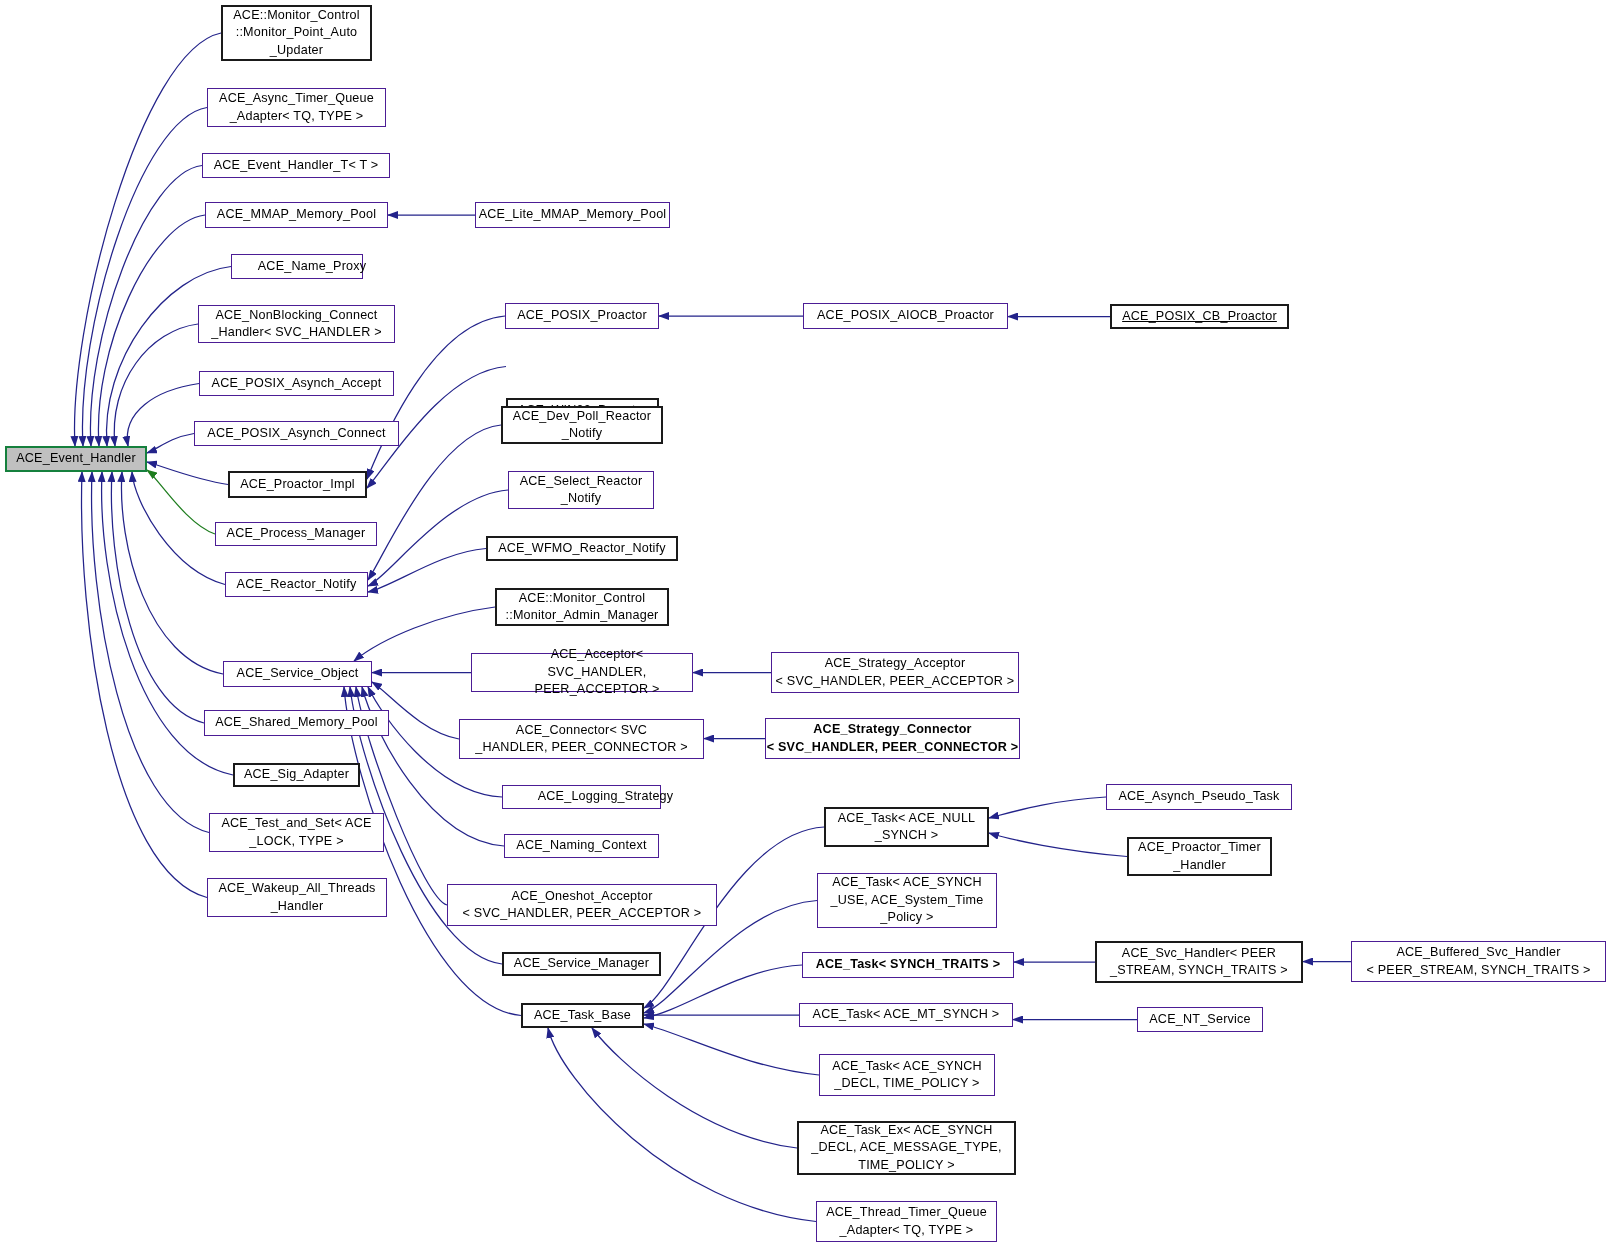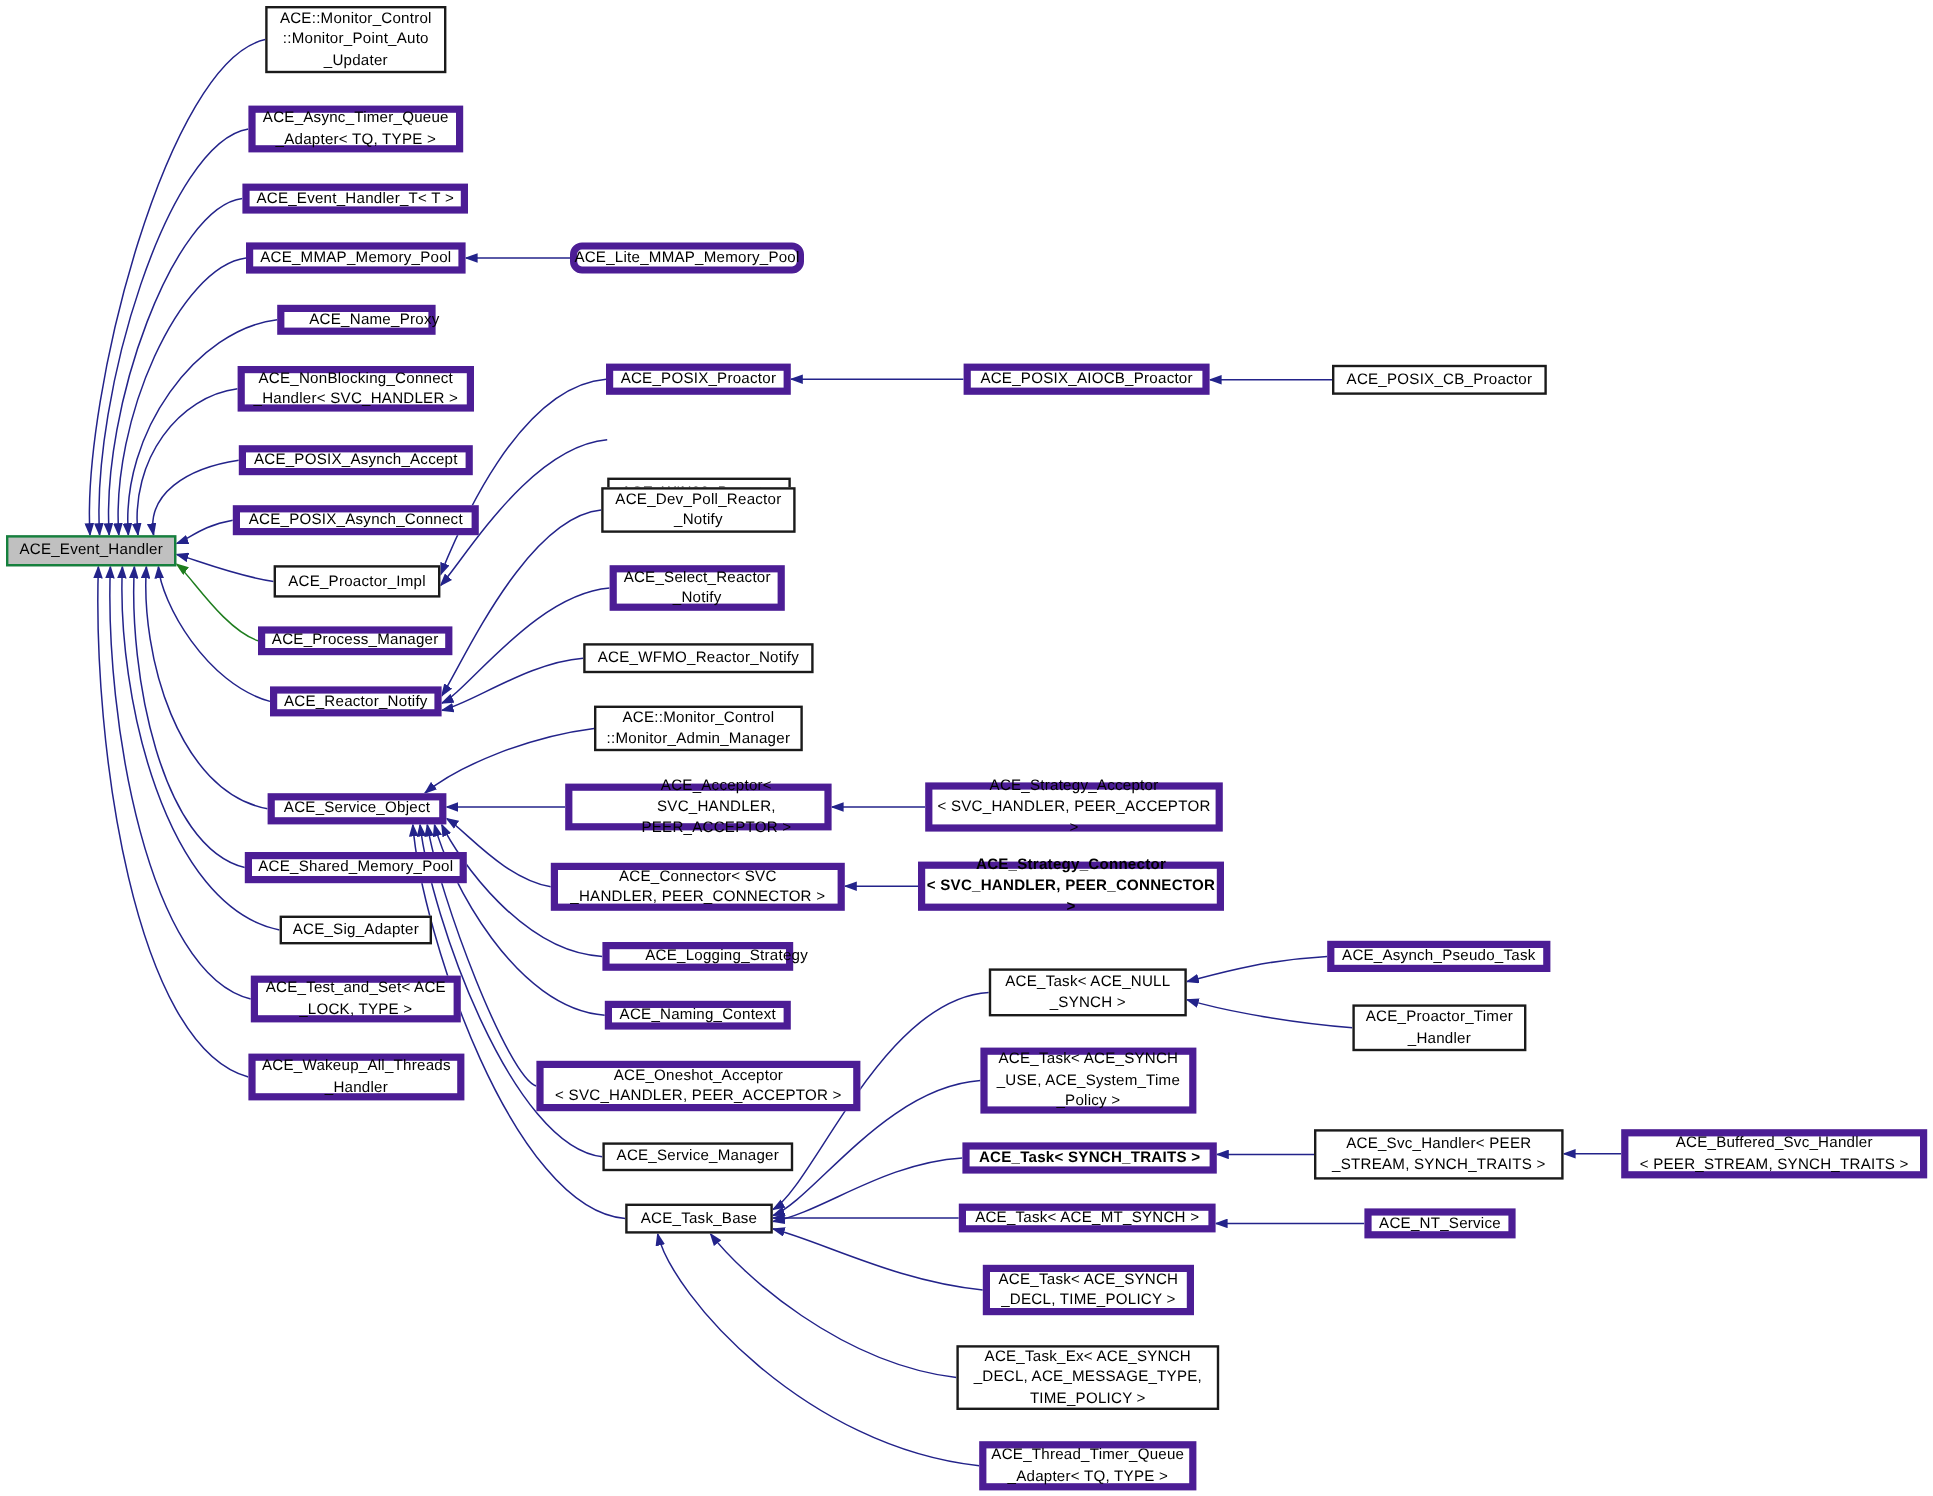--- a/index.html
+++ b/index.html
@@ -9,21 +9,21 @@
     background:#ffffff;
     font-family:"Liberation Sans","DejaVu Sans",sans-serif;
     overflow:hidden;
   }
   #edge-layer{position:absolute;left:0;top:0;z-index:1;}
   .node{
     position:absolute;
     z-index:2;
     box-sizing:border-box;
     background:#ffffff;
-    border:6px solid #4c1d95;
+    border:1px solid #4c1d95;
     color:#000000;
     display:flex;
     align-items:center;
     justify-content:center;
     text-align:center;
     font-size:12.6px;
     line-height:1.38;
     letter-spacing:0.2px;
     white-space:pre-line;
     cursor:pointer;
@@ -96,21 +96,21 @@
   </svg>
   <div id="node-layer">
       <div class="node highlight" style="left: 5px; top: 446px; width: 142px; height: 26px;">ACE_Event_Handler</div>
       <div class="node bold" style="left: 221px; top: 5px; width: 151px; height: 56px;">ACE::Monitor_Control
 ::Monitor_Point_Auto
 _Updater</div>
       <div class="node" style="left: 207px; top: 88px; width: 179px; height: 39px;">ACE_Async_Timer_Queue
 _Adapter&lt; TQ, TYPE &gt;</div>
       <div class="node" style="left: 202px; top: 153px; width: 188px; height: 25px;">ACE_Event_Handler_T&lt; T &gt;</div>
       <div class="node" style="left: 205px; top: 202px; width: 183px; height: 26px;">ACE_MMAP_Memory_Pool</div>
-      <div class="node" style="left: 475px; top: 202px; width: 195px; height: 26px; border-radius: 10px;">ACE_Lite_MMAP_Memory_Pool</div>
+      <div class="node" style="left: 475px; top: 202px; width: 195px; height: 26px;">ACE_Lite_MMAP_Memory_Pool</div>
       <div class="node" style="left: 231px; top: 254px; width: 132px; height: 25px; padding-left: 30px;">ACE_Name_Proxy</div>
       <div class="node" style="left: 198px; top: 305px; width: 197px; height: 38px;">ACE_NonBlocking_Connect
 _Handler&lt; SVC_HANDLER &gt;</div>
       <div class="node" style="left: 199px; top: 371px; width: 195px; height: 25px;">ACE_POSIX_Asynch_Accept</div>
       <div class="node" style="left: 194px; top: 421px; width: 205px; height: 25px;">ACE_POSIX_Asynch_Connect</div>
       <div class="node bold" style="left: 228px; top: 471px; width: 139px; height: 27px;">ACE_Proactor_Impl</div>
       <div class="node" style="left: 215px; top: 522px; width: 162px; height: 24px;">ACE_Process_Manager</div>
       <div class="node" style="left: 225px; top: 572px; width: 143px; height: 25px;">ACE_Reactor_Notify</div>
       <div class="node" style="left: 223px; top: 661px; width: 149px; height: 26px;">ACE_Service_Object</div>
       <div class="node" style="left: 204px; top: 710px; width: 185px; height: 26px;">ACE_Shared_Memory_Pool</div>
@@ -150,21 +150,21 @@
 _Policy &gt;</div>
       <div class="node" style="left: 802px; top: 952px; width: 212px; height: 26px; font-weight: bold;">ACE_Task&lt; SYNCH_TRAITS &gt;</div>
       <div class="node" style="left: 799px; top: 1003px; width: 214px; height: 24px;">ACE_Task&lt; ACE_MT_SYNCH &gt;</div>
       <div class="node" style="left: 819px; top: 1054px; width: 176px; height: 42px;">ACE_Task&lt; ACE_SYNCH
 _DECL, TIME_POLICY &gt;</div>
       <div class="node bold" style="left: 797px; top: 1121px; width: 219px; height: 54px;">ACE_Task_Ex&lt; ACE_SYNCH
 _DECL, ACE_MESSAGE_TYPE,
 TIME_POLICY &gt;</div>
       <div class="node" style="left: 816px; top: 1201px; width: 181px; height: 41px;">ACE_Thread_Timer_Queue
 _Adapter&lt; TQ, TYPE &gt;</div>
-      <div class="node bold" style="left: 1110px; top: 304px; width: 179px; height: 25px;">ACE_POSIX_CB_Proactor</div>
+      <div class="node bold" style="left: 1110px; top: 304px; width: 179px; height: 25px; text-decoration: underline;">ACE_POSIX_CB_Proactor</div>
       <div class="node" style="left: 1106px; top: 784px; width: 186px; height: 26px;">ACE_Asynch_Pseudo_Task</div>
       <div class="node bold" style="left: 1127px; top: 837px; width: 145px; height: 39px;">ACE_Proactor_Timer
 _Handler</div>
       <div class="node bold" style="left: 1095px; top: 941px; width: 208px; height: 42px;">ACE_Svc_Handler&lt; PEER
 _STREAM, SYNCH_TRAITS &gt;</div>
       <div class="node" style="left: 1351px; top: 941px; width: 255px; height: 41px;">ACE_Buffered_Svc_Handler
 &lt; PEER_STREAM, SYNCH_TRAITS &gt;</div>
       <div class="node" style="left: 1137px; top: 1007px; width: 126px; height: 25px;">ACE_NT_Service</div>
     </div>
 </div>

